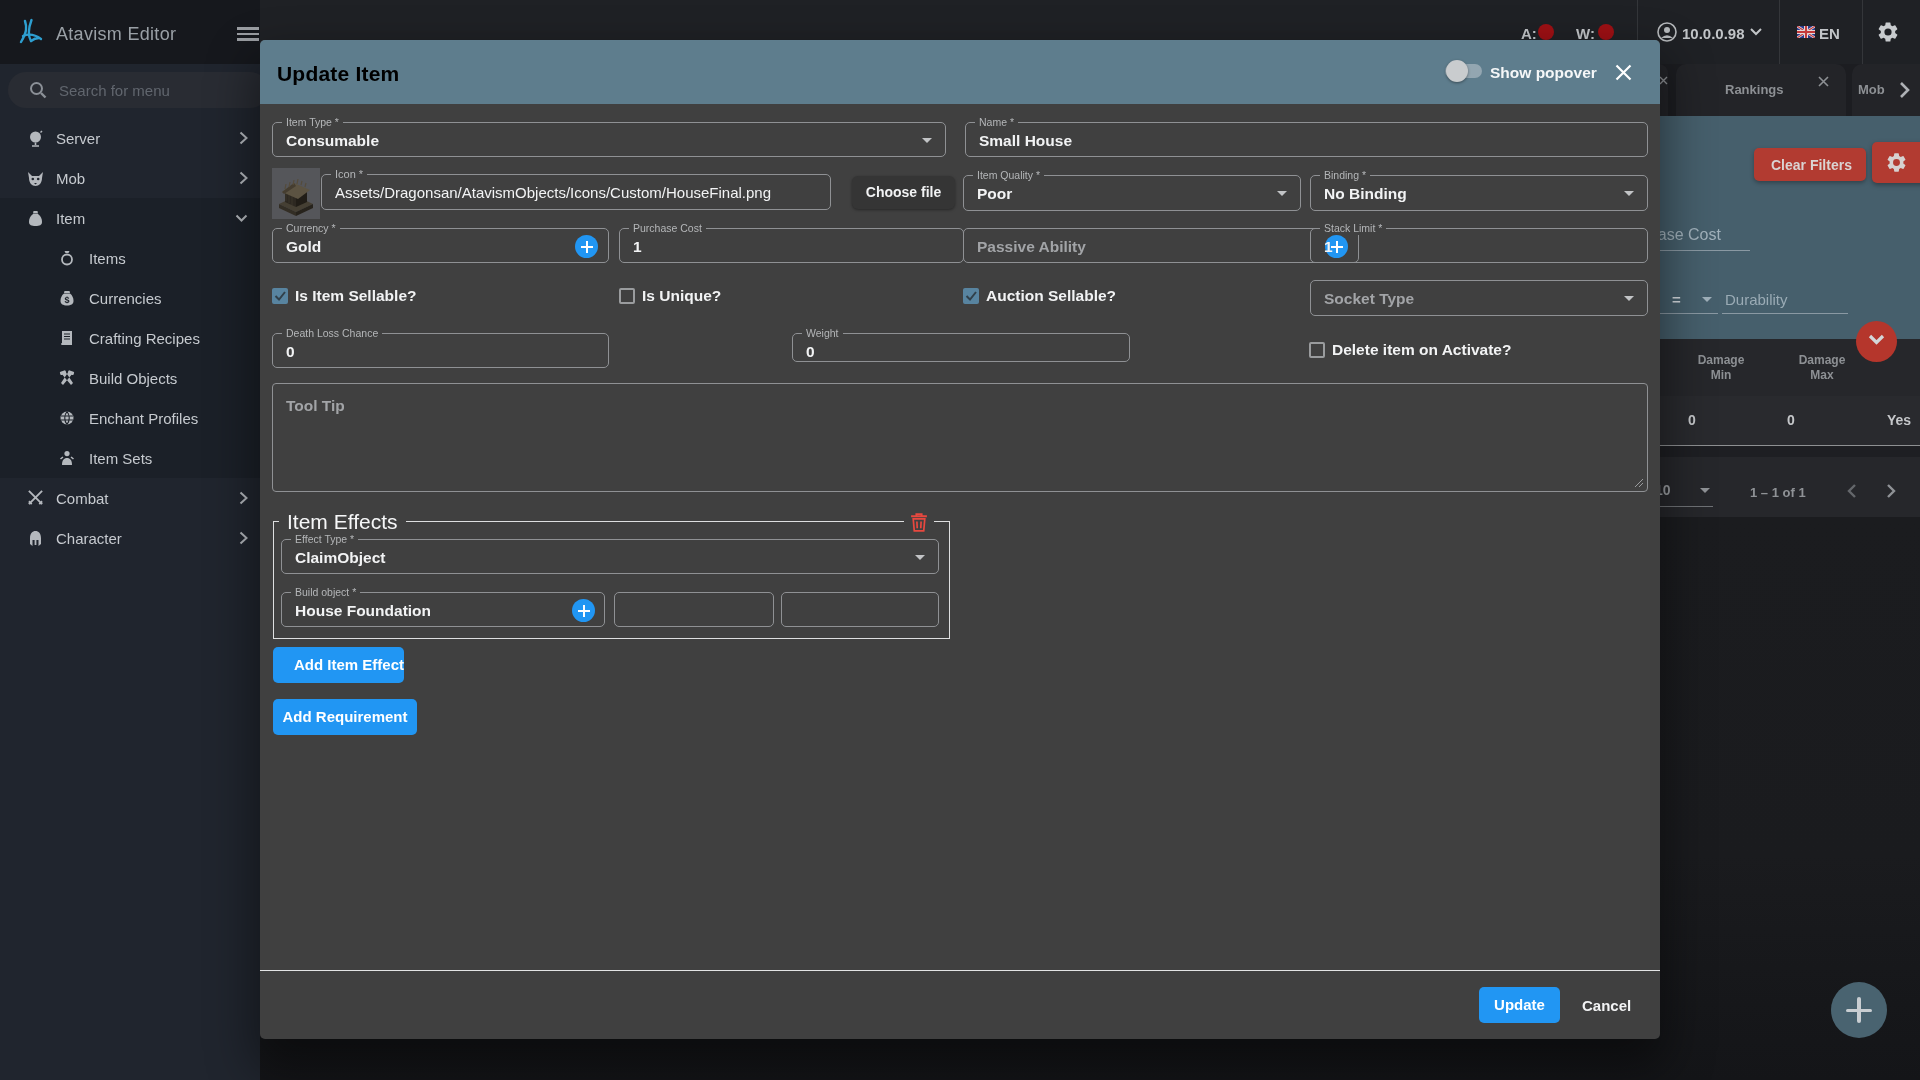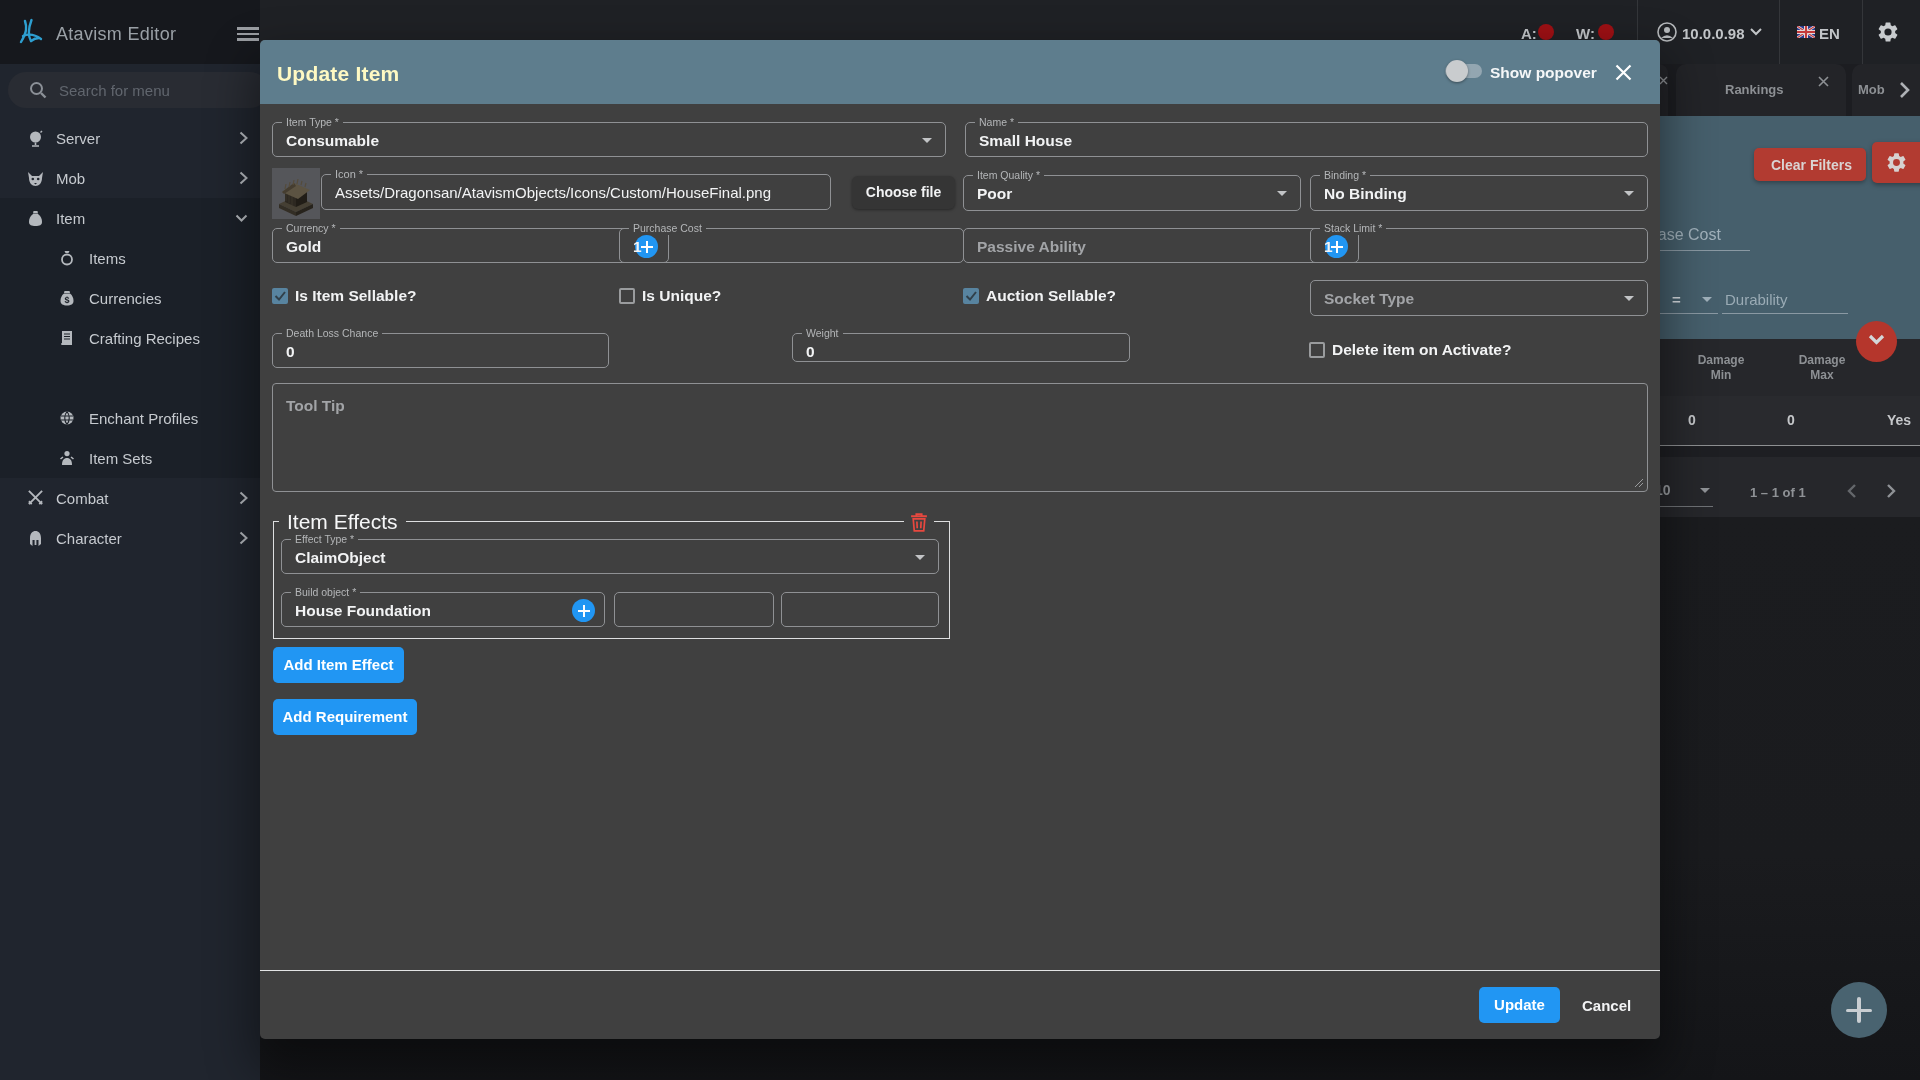--- a/index.html
+++ b/index.html
@@ -32,21 +32,21 @@
 .mi { position:absolute; left:0; width:260px; height:40px; }
 .mitext { position:absolute; left:56px; top:12px; font-size:15px; color:#c6cacf; }
 .subtext { position:absolute; left:89px; top:12px; font-size:15px; color:#c6cacf; }
 .chev { position:absolute; right:12px; top:13px; }
 .micon { position:absolute; left:27px; top:12px; width:17px; height:17px; }
 .sicon { position:absolute; left:59px; top:12px; width:16px; height:16px; }
 
 
 #modal { position:absolute; left:260px; top:40px; width:1400px; height:999px; background:#404040; border-radius:5px; box-shadow:0 24px 48px 6px rgba(0,0,0,.45); }
 #mhead { position:absolute; left:0; top:0; width:1400px; height:64px; background:#5e7d8d; border-radius:5px 5px 0 0; }
-#mtitle { position:absolute; left:17px; top:22px; font-size:21px; font-weight:700; color:#fef9c3; letter-spacing:0.2px; }
+#mtitle { position:absolute; left:17px; top:22px; font-size:21px; font-weight:700; color:#000000; letter-spacing:0.2px; }
 .fld { position:absolute; border:1px solid #8f9194; border-radius:5px; }
 .fld .lab { position:absolute; top:-7px; left:9px; font-size:10.5px; color:#b4b6b8; background:#404040; padding:0 4px; line-height:13px; white-space:nowrap; }
 .fld .val { position:absolute; left:13px; top:9px; font-size:15.5px; color:#f2f3f4; font-weight:600; white-space:nowrap; }
 .fld .ph { position:absolute; left:13px; top:9px; font-size:15.5px; color:#a2a4a7; font-weight:600; white-space:nowrap; }
 .arr { position:absolute; right:13px; top:15px; width:0; height:0; border-left:5px solid transparent; border-right:5px solid transparent; border-top:5px solid #c2c4c6; }
 .plus { position:absolute; width:23px; height:23px; border-radius:50%; background:#2196f3; }
 .plus:before { content:""; position:absolute; left:5.5px; top:10.5px; width:12px; height:2px; background:#fff; }
 .plus:after { content:""; position:absolute; left:10.5px; top:5.5px; width:2px; height:12px; background:#fff; }
 .cb { position:absolute; width:16px; height:16px; border-radius:2px; }
 .cb.on { background:#5884a0; }
@@ -223,20 +223,28 @@
         </svg>
       <span class="subtext">Currencies</span>
     </div>
     <div class="mi" style="top:318px;">
       <svg class="sicon" viewBox="0 0 16 16">
           <path d="M3 1 L13 1 L13 15 L3 15 C1.8 15 1.8 13 3 13 Z" fill="#b4b8bd"></path>
           <path d="M5 4 L11 4 M5 6.5 L11 6.5 M5 9 L11 9" stroke="#1b2028" stroke-width="1.2"></path>
         </svg>
       <span class="subtext">Crafting Recipes</span>
     </div>
+    <div class="mi" style="top:358px;">
+      <svg class="sicon" viewBox="0 0 16 16">
+          <path d="M2 3 L6 1 L14 13 L12 15 Z M14 3 L10 1 L2 13 L4 15 Z" fill="#b4b8bd"></path>
+          <rect x="1" y="1" width="6" height="3.4" rx="1" fill="#b4b8bd" transform="rotate(-20 4 2.7)"></rect>
+          <rect x="9" y="1" width="6" height="3.4" rx="1" fill="#b4b8bd" transform="rotate(20 12 2.7)"></rect>
+        </svg>
+      <span class="subtext">Build Objects</span>
+    </div>
     <div class="mi" style="top:398px;">
       <svg class="sicon" viewBox="0 0 16 16">
           <circle cx="8" cy="8" r="6.5" fill="#b4b8bd"></circle>
           <path d="M8 1.5 C5 5 5 11 8 14.5 M8 1.5 C11 5 11 11 8 14.5 M2 6 L14 6 M2 10 L14 10" stroke="#1b2028" stroke-width="1.1" fill="none"></path>
         </svg>
       <span class="subtext">Enchant Profiles</span>
     </div>
     <div class="mi" style="top:438px;">
       <svg class="sicon" viewBox="0 0 16 16">
           <circle cx="8" cy="3.6" r="2.6" fill="#b4b8bd"></circle>
@@ -310,21 +318,21 @@
       <span class="lab">Item Quality *</span>
         <span class="val">Poor</span>
         <span class="arr"></span>
     </div>
     <div class="fld" style="left:1050px;top:135px;width:338px;height:36px;">
       <span class="lab">Binding *</span>
         <span class="val">No Binding</span>
         <span class="arr"></span>
     </div>
 
-    <div class="fld" style="left:12px;top:188px;width:397px;height:35px;">
+    <div class="fld" style="left:12px;top:188px;width:337px;height:35px;">
       <span class="lab">Currency *</span>
         <span class="val">Gold</span>
       <div class="plus" style="right:10px;top:6px;"></div>
     </div>
     <div class="fld" style="left:359px;top:188px;width:345px;height:35px;">
       <span class="lab">Purchase Cost</span>
         <span class="val">1</span>
     </div>
     <div class="fld" style="left:703px;top:188px;width:396px;height:35px;">
       <span class="ph">Passive Ability</span>
@@ -382,21 +390,21 @@
       </div>
       <div class="fld" style="left:7px;top:70px;width:324px;height:35px;">
         <span class="lab">Build object *</span>
           <span class="val">House Foundation</span>
         <div class="plus" style="right:9px;top:6px;"></div>
       </div>
       <div class="fld" style="left:340px;top:70px;width:160px;height:35px;"></div>
       <div class="fld" style="left:507px;top:70px;width:158px;height:35px;"></div>
     </div>
 
-    <div class="bluebtn" style="left:13px;top:607px;width:131px;height:36px;line-height:36px;">Add Item Effect</div>
+    <div class="bluebtn" style="left:13px;top:607px;width:131px;height:36px;line-height:36px;text-align:right;">Add Item Effect</div>
     <div class="bluebtn" style="left:13px;top:659px;width:144px;height:36px;line-height:36px;">Add Requirement</div>
 
     <div class="abs" style="left:0;top:930px;width:1400px;height:1px;background:#e3e4e5;"></div>
     <div class="bluebtn" style="left:1219px;top:947px;width:81px;height:36px;line-height:36px;">Update</div>
     <span class="abs" style="left:1322px;top:957px;font-size:15px;font-weight:700;color:#f2f3f4;">Cancel</span>
   </div>
 
 </div>
 
 </body></html>

